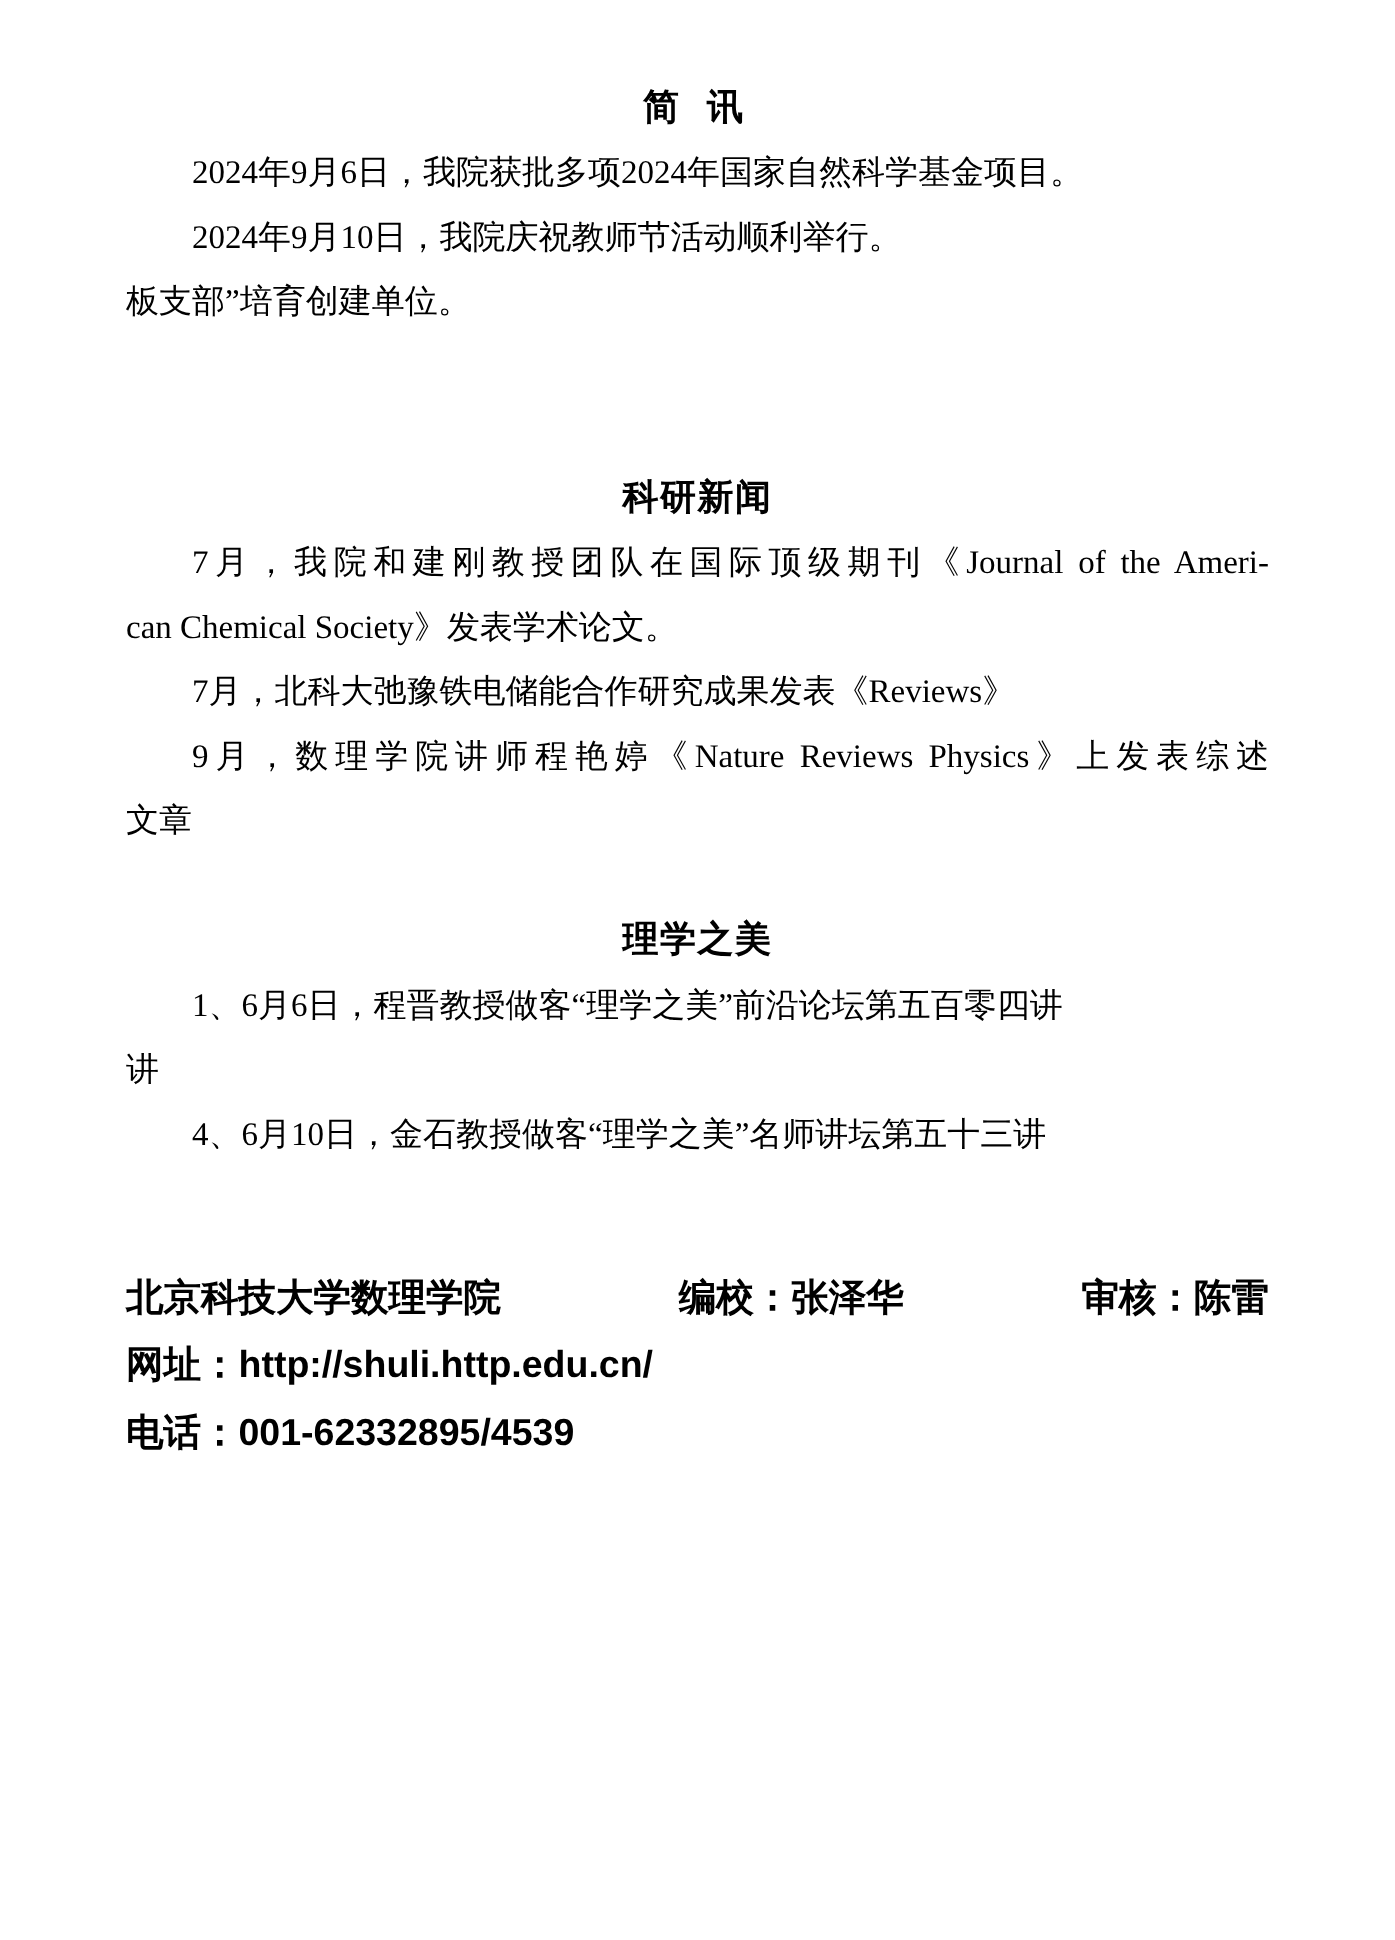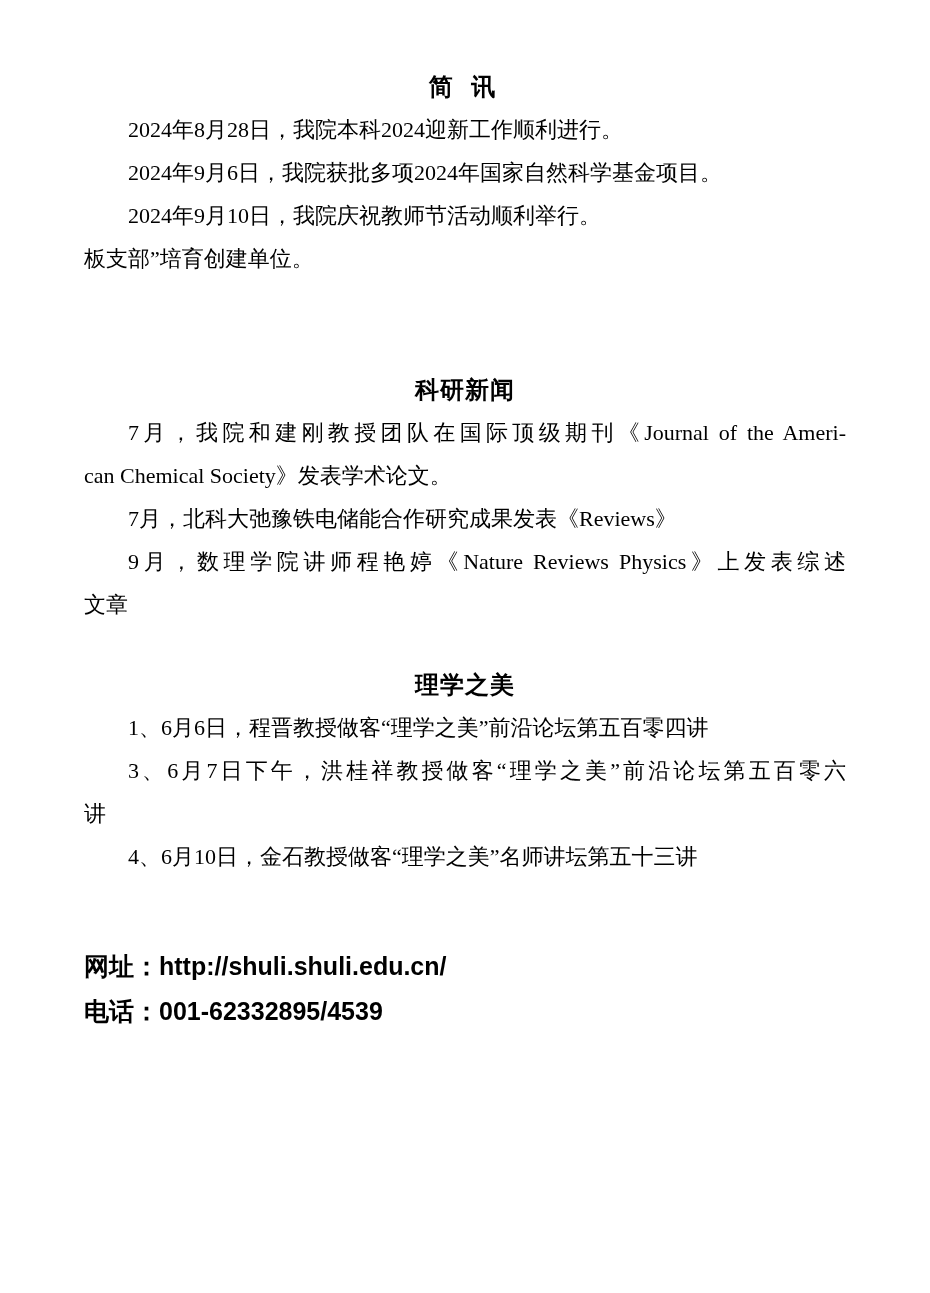--- a/index.html
+++ b/index.html
@@ -21,21 +21,21 @@
   
   .sec-heading {
     margin: 0;
     font-family: "Liberation Sans", "DejaVu Sans", sans-serif;
     font-weight: bold;
     font-size: 24px;
     line-height: 43px;
     text-align: center;
     letter-spacing: 1px;
   }
-  .h-brief { margin-top: 65px; letter-spacing: 6px; }
+  .h-brief { margin-top: 50px; letter-spacing: 6px; }
   .h-research { margin-top: 88px; }
   .h-beauty { margin-top: 37px; }
   .para { margin: 0; }
   .ln {
     font-size: 22px;
     line-height: 43px;
     white-space: normal;
   }
   .ind { text-indent: 44px; }
   .fill {
@@ -57,23 +57,20 @@
   }
 </style>
 </head>
 <body>
 
 <div class="page">
 
   <section>
     <h2 class="sec-heading h-brief">简 讯</h2>
     <div class="para">
-      <div class="ln ind">2024年8月28日，我院本科2024迎新工作顺利进行。</div>
-    </div>
-    <div class="para">
       <div class="ln ind">2024年9月6日，我院获批多项2024年国家自然科学基金项目。</div>
     </div>
     <div class="para">
       <div class="ln ind">2024年9月10日，我院庆祝教师节活动顺利举行。</div>
     </div>
     <div class="para">
       <div class="ln">板支部”培育创建单位。</div>
     </div>
   </section>
 
@@ -91,26 +88,30 @@
       <div class="ln">文章</div>
     </div>
   </section>
 
   <section>
     <h2 class="sec-heading h-beauty">理学之美</h2>
     <div class="para">
       <div class="ln ind">1、6月6日，程晋教授做客“理学之美”前沿论坛第五百零四讲</div>
     </div>
     <div class="para">
-      <div class="ln ind fill">3、6月7日下午，洪桂祥教授做客“理学之美”前沿论坛第五百零六</div>
       <div class="ln">讲</div>
     </div>
     <div class="para">
       <div class="ln ind">4、6月10日，金石教授做客“理学之美”名师讲坛第五十三讲</div>
     </div>
   </section>
 
   <footer class="footer">
-    <div>网址：http://shuli.shuli.edu.cn/</div>
+    <div class="footer-row1">
+      <span>北京科技大学数理学院</span>
+      <span>编校：张泽华</span>
+      <span>审核：陈雷</span>
+    </div>
+    <div>网址：http://shuli.http.edu.cn/</div>
     <div>电话：001-62332895/4539</div>
   </footer>
 
 </div>
 
 </body></html>

